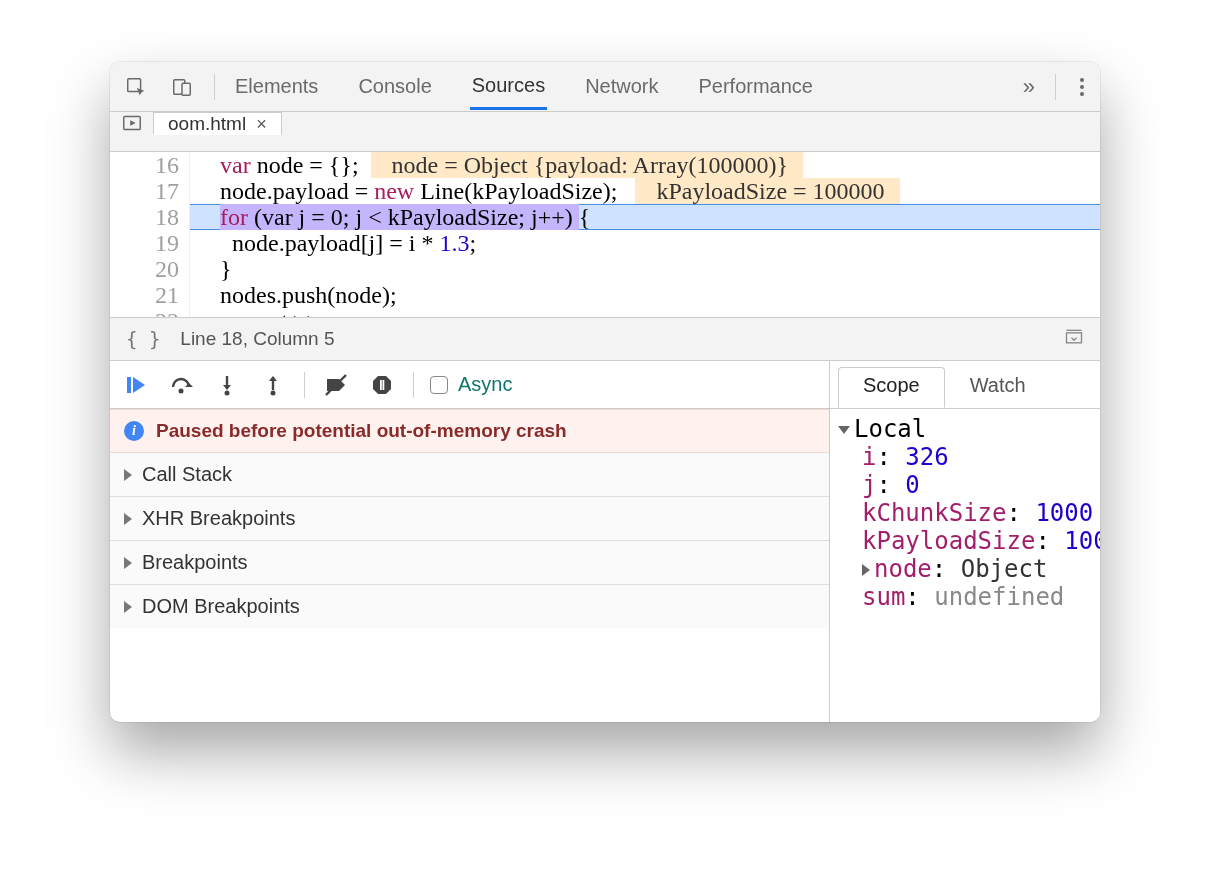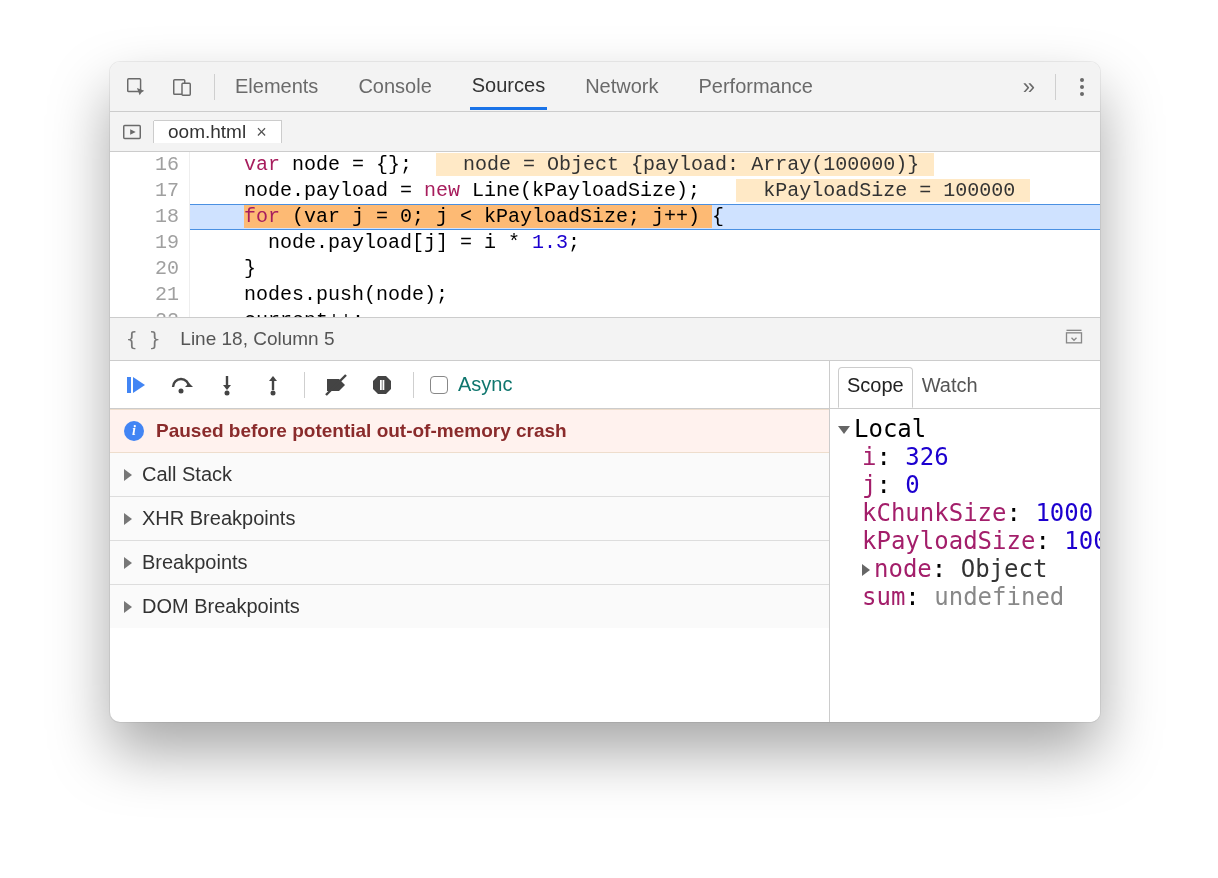--- a/index.html
+++ b/index.html
@@ -45,42 +45,42 @@
   .toolbar .iconbtn svg { width: 22px; height: 22px; stroke: #6a6a6a; fill: none; stroke-width: 1.6; }
   .tabs { display: flex; gap: 36px; align-items: center; flex: 1; }
   .tabs .tab { padding: 10px 2px; cursor: default; }
   .tabs .tab.active { color: #333; border-bottom: 3px solid #1a73e8; }
   .toolbar .right { display:flex; align-items:center; gap:20px; }
   .kebab { display:flex; flex-direction:column; gap:3px; padding:4px; }
   .kebab span { width:4px; height:4px; border-radius:50%; background:#6a6a6a; }
 
   .filetabs {
     height: 40px; border-bottom: 1px solid #ccc; background:#f3f3f3;
-    display:flex; align-items:center;
+    display:flex; align-items:flex-start;
   }
   .filetabs .side { width:44px; display:flex; align-items:center; justify-content:center; border-right:1px solid #ccc; }
   .filetabs .side svg { width:22px; height:22px; stroke:#6a6a6a; fill:none; stroke-width:1.6; }
   .filetab {
     display:flex; align-items:center; gap:10px;
     padding: 0 14px;
     border-right: 1px solid #ccc;
     background:#fff; border-top:1px solid #ccc;
     font-size: 19px; color:#333;
   }
   .filetab .x { font-size: 18px; color:#555; }
 
-  .editor { flex: 0 0 auto; height: 165px; background:#fff; display:flex; font-family: Liberation Mono, monospace; font-size:20px; line-height:26px; overflow:hidden; }
+  .editor { flex: 0 0 auto; height: 165px; background:#fff; display:flex; font-family: Liberation Serif, serif; font-size:24px; line-height:26px; overflow:hidden; }
   .gutter { width: 80px; background:#fff; text-align:right; color:#a0a0a0; border-right:1px solid #eee; padding-right:10px; }
   .gutter div { height:26px; }
   .code { position:relative; flex:1; overflow:hidden; }
   .code .line { height:26px; white-space: pre; padding-left:6px; }
   .kw { color:#a71d5d; }        
   .num { color:#1c00cf; }
   .hlrow { position:absolute; left:0; right:0; height:26px; background:#cfe2ff; border-top:1px solid #4a90e2; border-bottom:1px solid #4a90e2; z-index:0; }
-  .hlexpr { background:#fdba74; }
+  .hlexpr { background:#c4b5fd; }
   .hint { background:#ffe9c6; color:#333; padding:0 15px; }
   .code .layer { position:relative; z-index:1; }
 
   .statusline { border-top:1px solid #ccc; height:44px; display:flex; align-items:center; padding:0 16px; gap:20px; font-size:19px; color:#555; background:#f3f3f3; border-bottom:1px solid #ccc; }
   .statusline .braces { font-family: Menlo, monospace; color:#777; }
   .statusline .spacer { flex:1; }
   .statusline .drawer svg { width:20px; height:20px; stroke:#888; fill:none; stroke-width:1.6; }
 
   .panels { flex:1; display:flex; min-height:0; }
   .leftpanel { flex:1; display:flex; flex-direction:column; border-right:1px solid #ccc; min-width:0; }
@@ -95,21 +95,21 @@
 
   .pausemsg { background:#fff2ee; border-top:1px solid #edc; border-bottom:1px solid #edc; padding:10px 14px; display:flex; align-items:center; gap:12px; }
   .pausemsg .info { width:20px; height:20px; border-radius:50%; background:#4285f4; color:#fff; display:flex; align-items:center; justify-content:center; font-size:14px; font-weight:bold; font-style: italic; font-family: Georgia, serif; }
   .pausemsg .txt { color:#8a2b2b; font-weight:600; font-size:19px; }
 
   .acc { border-bottom:1px solid #ddd; padding:10px 14px; display:flex; align-items:center; gap:10px; font-size:20px; color:#333; background:#fafafa; }
   .acc .tri { width:0; height:0; border-left:8px solid #777; border-top:6px solid transparent; border-bottom:6px solid transparent; }
 
   .rightpanel { width:270px; display:flex; flex-direction:column; background:#fff; }
   .scopetabs { height:48px; display:flex; align-items:stretch; border-bottom:1px solid #ccc; padding:6px 8px 0 8px; gap:0; }
-  .scopetabs .stab { padding:6px 8px; font-size:20px; color:#555; border:1px solid transparent; border-bottom:none; }
+  .scopetabs .stab { padding:6px 24px; font-size:20px; color:#555; border:1px solid transparent; border-bottom:none; }
   .scopetabs .stab.active { border:1px solid #ccc; border-bottom:1px solid #fff; background:#fff; color:#222; border-radius:4px 4px 0 0; }
   .scope { padding:6px 4px 6px 6px; font-family: Menlo, Monaco, monospace; font-size:24px; line-height:28px; overflow:hidden; }
   .scope .row { white-space:nowrap; }
   .scope .tri { display:inline-block; width:0; height:0; vertical-align:middle; margin-right:4px; }
   .scope .tri.down { border-left:6px solid transparent; border-right:6px solid transparent; border-top:8px solid #666; }
   .scope .tri.right { border-top:6px solid transparent; border-bottom:6px solid transparent; border-left:8px solid #666; }
   .varname { color:#a31e6a; }
   .varval { color:#1c00cf; }
   .vartype { color:#333; }
   .vargrey { color:#888; }

